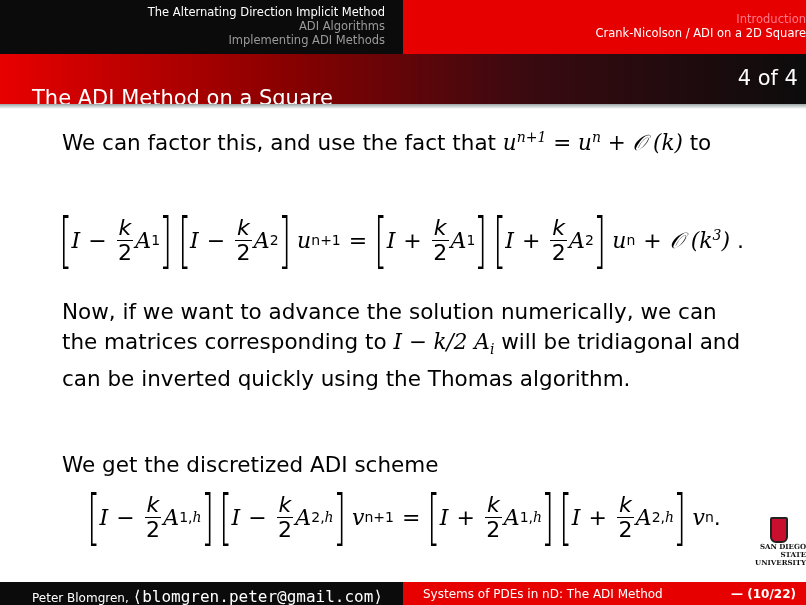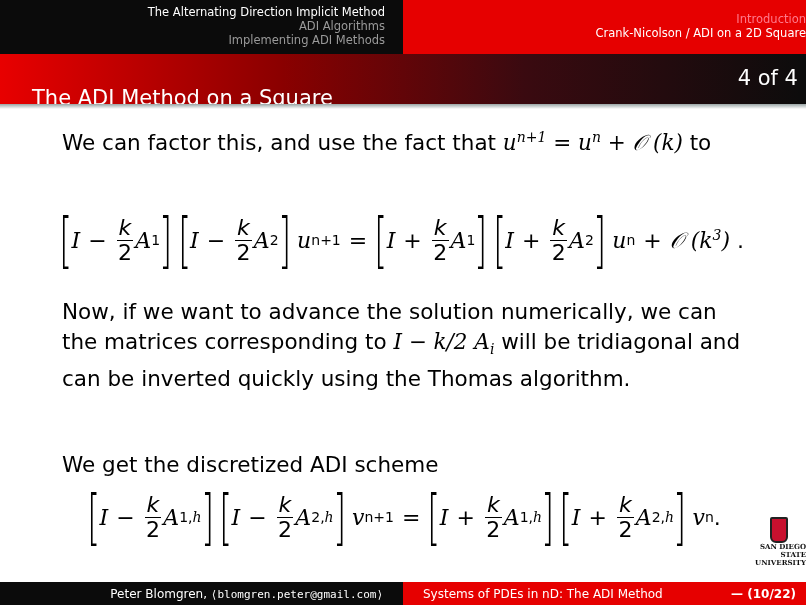--- a/index.html
+++ b/index.html
@@ -23,21 +23,21 @@
   .eq{position:absolute;font-size:22px;display:flex;align-items:center;white-space:nowrap;}
   .eq1{left:60px;top:205px;height:70px;}
   .eq2{left:88px;top:482px;height:70px;}
   .br{font-size:60px;font-weight:200;line-height:60px;transform:scaleX(0.55);display:inline-block;margin:0 -6px;}
   .frac{display:inline-flex;flex-direction:column;align-items:center;margin:0 2px;font-size:22px;line-height:24px;vertical-align:middle;}
   .frac .num{border-bottom:1.2px solid #000;padding:0 2px;font-style:italic;}
   .op{margin:0 8px;}
   sub,sup{font-size:14px;}
   .footer{position:absolute;left:0;top:582px;width:806px;height:23px;display:flex;font-size:12px;}
   .foot-left{width:403px;background:#0b0b0b;color:#fff;text-align:right;box-sizing:border-box;padding:5px 20px 0 0;}
-  .foot-left .mono{font-family:"DejaVu Sans Mono",monospace;font-size:11px;}
+  .foot-left .mono{font-family:"DejaVu Sans Mono",monospace;font-size:16px;}
   .foot-right{width:403px;background:#e60000;color:#fff;position:relative;}
   .foot-right .ftitle{position:absolute;left:20px;top:5px;}
   .foot-right .fpage{position:absolute;right:10px;top:5px;font-weight:bold;}
   .logo{position:absolute;left:752px;top:517px;width:54px;height:50px;text-align:right;}
   .logo .shield{width:14px;height:22px;margin:0 auto;background:#c8102e;border:2px solid #222;border-radius:2px 2px 6px 6px;}
   .logo .l1,.logo .l2{font-family:"DejaVu Serif",serif;font-size:7px;font-weight:bold;line-height:8px;color:#111;}
 </style>
 </head>
 <body>
 

